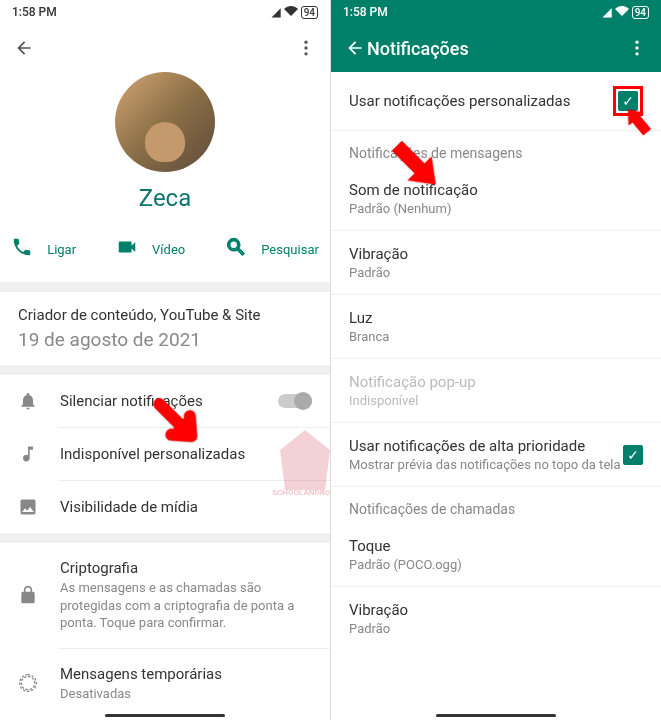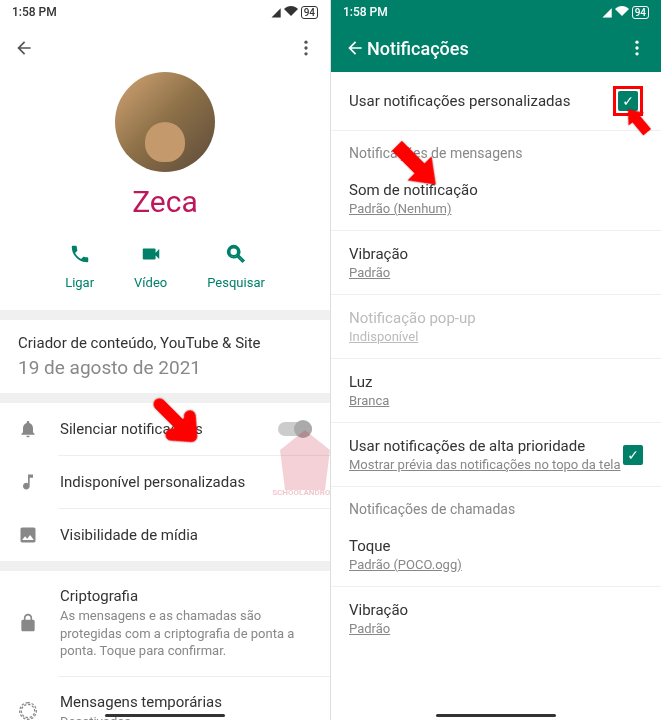--- a/index.html
+++ b/index.html
@@ -12,23 +12,23 @@
 .status-bar.dark { color: #fff; background: #008069; }
 .status-right { display: flex; align-items: center; gap: 3px; }
 .battery { font-size: 10px; border: 1px solid currentColor; border-radius: 3px; padding: 0 2px; }
 
 
 .header1 { height: 48px; display: flex; align-items: center; justify-content: space-between; padding: 0 12px; }
 .back-btn, .more-btn { width: 24px; height: 24px; display: flex; align-items: center; justify-content: center; color: #555; cursor: pointer; }
 .profile-section { text-align: center; padding: 0 0 20px; }
 .avatar { width: 100px; height: 100px; border-radius: 50%; background: linear-gradient(135deg, #d4a574 0%, #8b6f47 50%, #5c4a3a 100%); margin: 0 auto 12px; position: relative; overflow: hidden; }
 .avatar::after { content: ''; position: absolute; bottom: 10px; left: 50%; transform: translateX(-50%); width: 40px; height: 40px; background: #c49a6c; border-radius: 50% 50% 45% 45%; }
-.profile-name { font-size: 30px; color: #be185d; margin-top: 8px; }
+.profile-name { font-size: 24px; color: #0f766e; margin-top: 8px; }
 .actions-row { display: flex; justify-content: center; gap: 40px; margin-top: 24px; }
-.action-item { display: flex; flex-direction: column; align-items: center; gap: 6px; cursor: pointer; }
+.action-item { display: flex; flex-direction: row; align-items: center; gap: 14px; cursor: pointer; }
 .action-icon { color: #008069; }
 .action-label { font-size: 13px; color: #008069; }
 
 .section-gap { height: 10px; background: #f0f0f0; }
 .info-block { padding: 14px 18px; }
 .info-title { font-size: 15px; color: #333; margin-bottom: 4px; }
 .info-sub { font-size: 19px; color: #888; }
 
 .list-item { display: flex; align-items: center; padding: 16px 18px; gap: 20px; cursor: pointer; position: relative; }
 .list-icon { width: 22px; color: #888; display: flex; }
@@ -39,21 +39,21 @@
 .toggle::after { content: ''; position: absolute; width: 18px; height: 18px; background: #aaa; border-radius: 50%; top: -2px; right: 0; }
 .thin-sep { height: 1px; background: #eee; margin-left: 58px; }
 
 
 .header2 { height: 48px; background: #008069; display: flex; align-items: center; justify-content: space-between; padding: 0 12px; color: #fff; }
 .header2-title { font-size: 18px; font-weight: 500; flex: 1; }
 .setting-row { padding: 14px 18px; border-bottom: 1px solid #f0f0f0; cursor: pointer; display: flex; align-items: center; }
 .setting-row.nb { border-bottom: none; }
 .setting-text { flex: 1; }
 .setting-title { font-size: 15px; color: #333; }
-.setting-sub { font-size: 13px; color: #888; margin-top: 2px; text-decoration: underline; }
+.setting-sub { font-size: 13px; color: #888; margin-top: 2px; }
 .setting-title.disabled, .setting-sub.disabled { color: #bbb; }
 .cat-label { padding: 14px 18px 6px; font-size: 14px; color: #008069; }
 .cat-label.grey { color: #888; }
 .checkbox { width: 20px; height: 20px; background: #008069; border-radius: 2px; display: flex; align-items: center; justify-content: center; color: #fff; font-size: 14px; }
 .red-box { border: 3px solid #ff0000; padding: 2px; }
 
 
 .arrow { position: absolute; pointer-events: none; z-index: 10; }
 .arrow1 { top: 380px; left: 140px; transform: rotate(225deg); }
 .arrow2 { top: 125px; left: 50px; transform: rotate(225deg); }
@@ -250,28 +250,28 @@
     </div>
   </div>
   <div class="setting-row">
     <div class="setting-text">
       <div class="setting-title">Vibração</div>
       <div class="setting-sub">Padrão</div>
     </div>
   </div>
   <div class="setting-row">
     <div class="setting-text">
+      <div class="setting-title">Luz</div>
+      <div class="setting-sub">Branca</div>
+    </div>
+  </div>
+  <div class="setting-row">
+    <div class="setting-text">
       <div class="setting-title disabled">Notificação pop-up</div>
       <div class="setting-sub disabled">Indisponível</div>
-    </div>
-  </div>
-  <div class="setting-row">
-    <div class="setting-text">
-      <div class="setting-title">Luz</div>
-      <div class="setting-sub">Branca</div>
     </div>
   </div>
   <div class="setting-row">
     <div class="setting-text">
       <div class="setting-title">Usar notificações de alta prioridade</div>
       <div class="setting-sub">Mostrar prévia das notificações no topo da tela</div>
     </div>
     <div class="checkbox">✓</div>
   </div>
 

